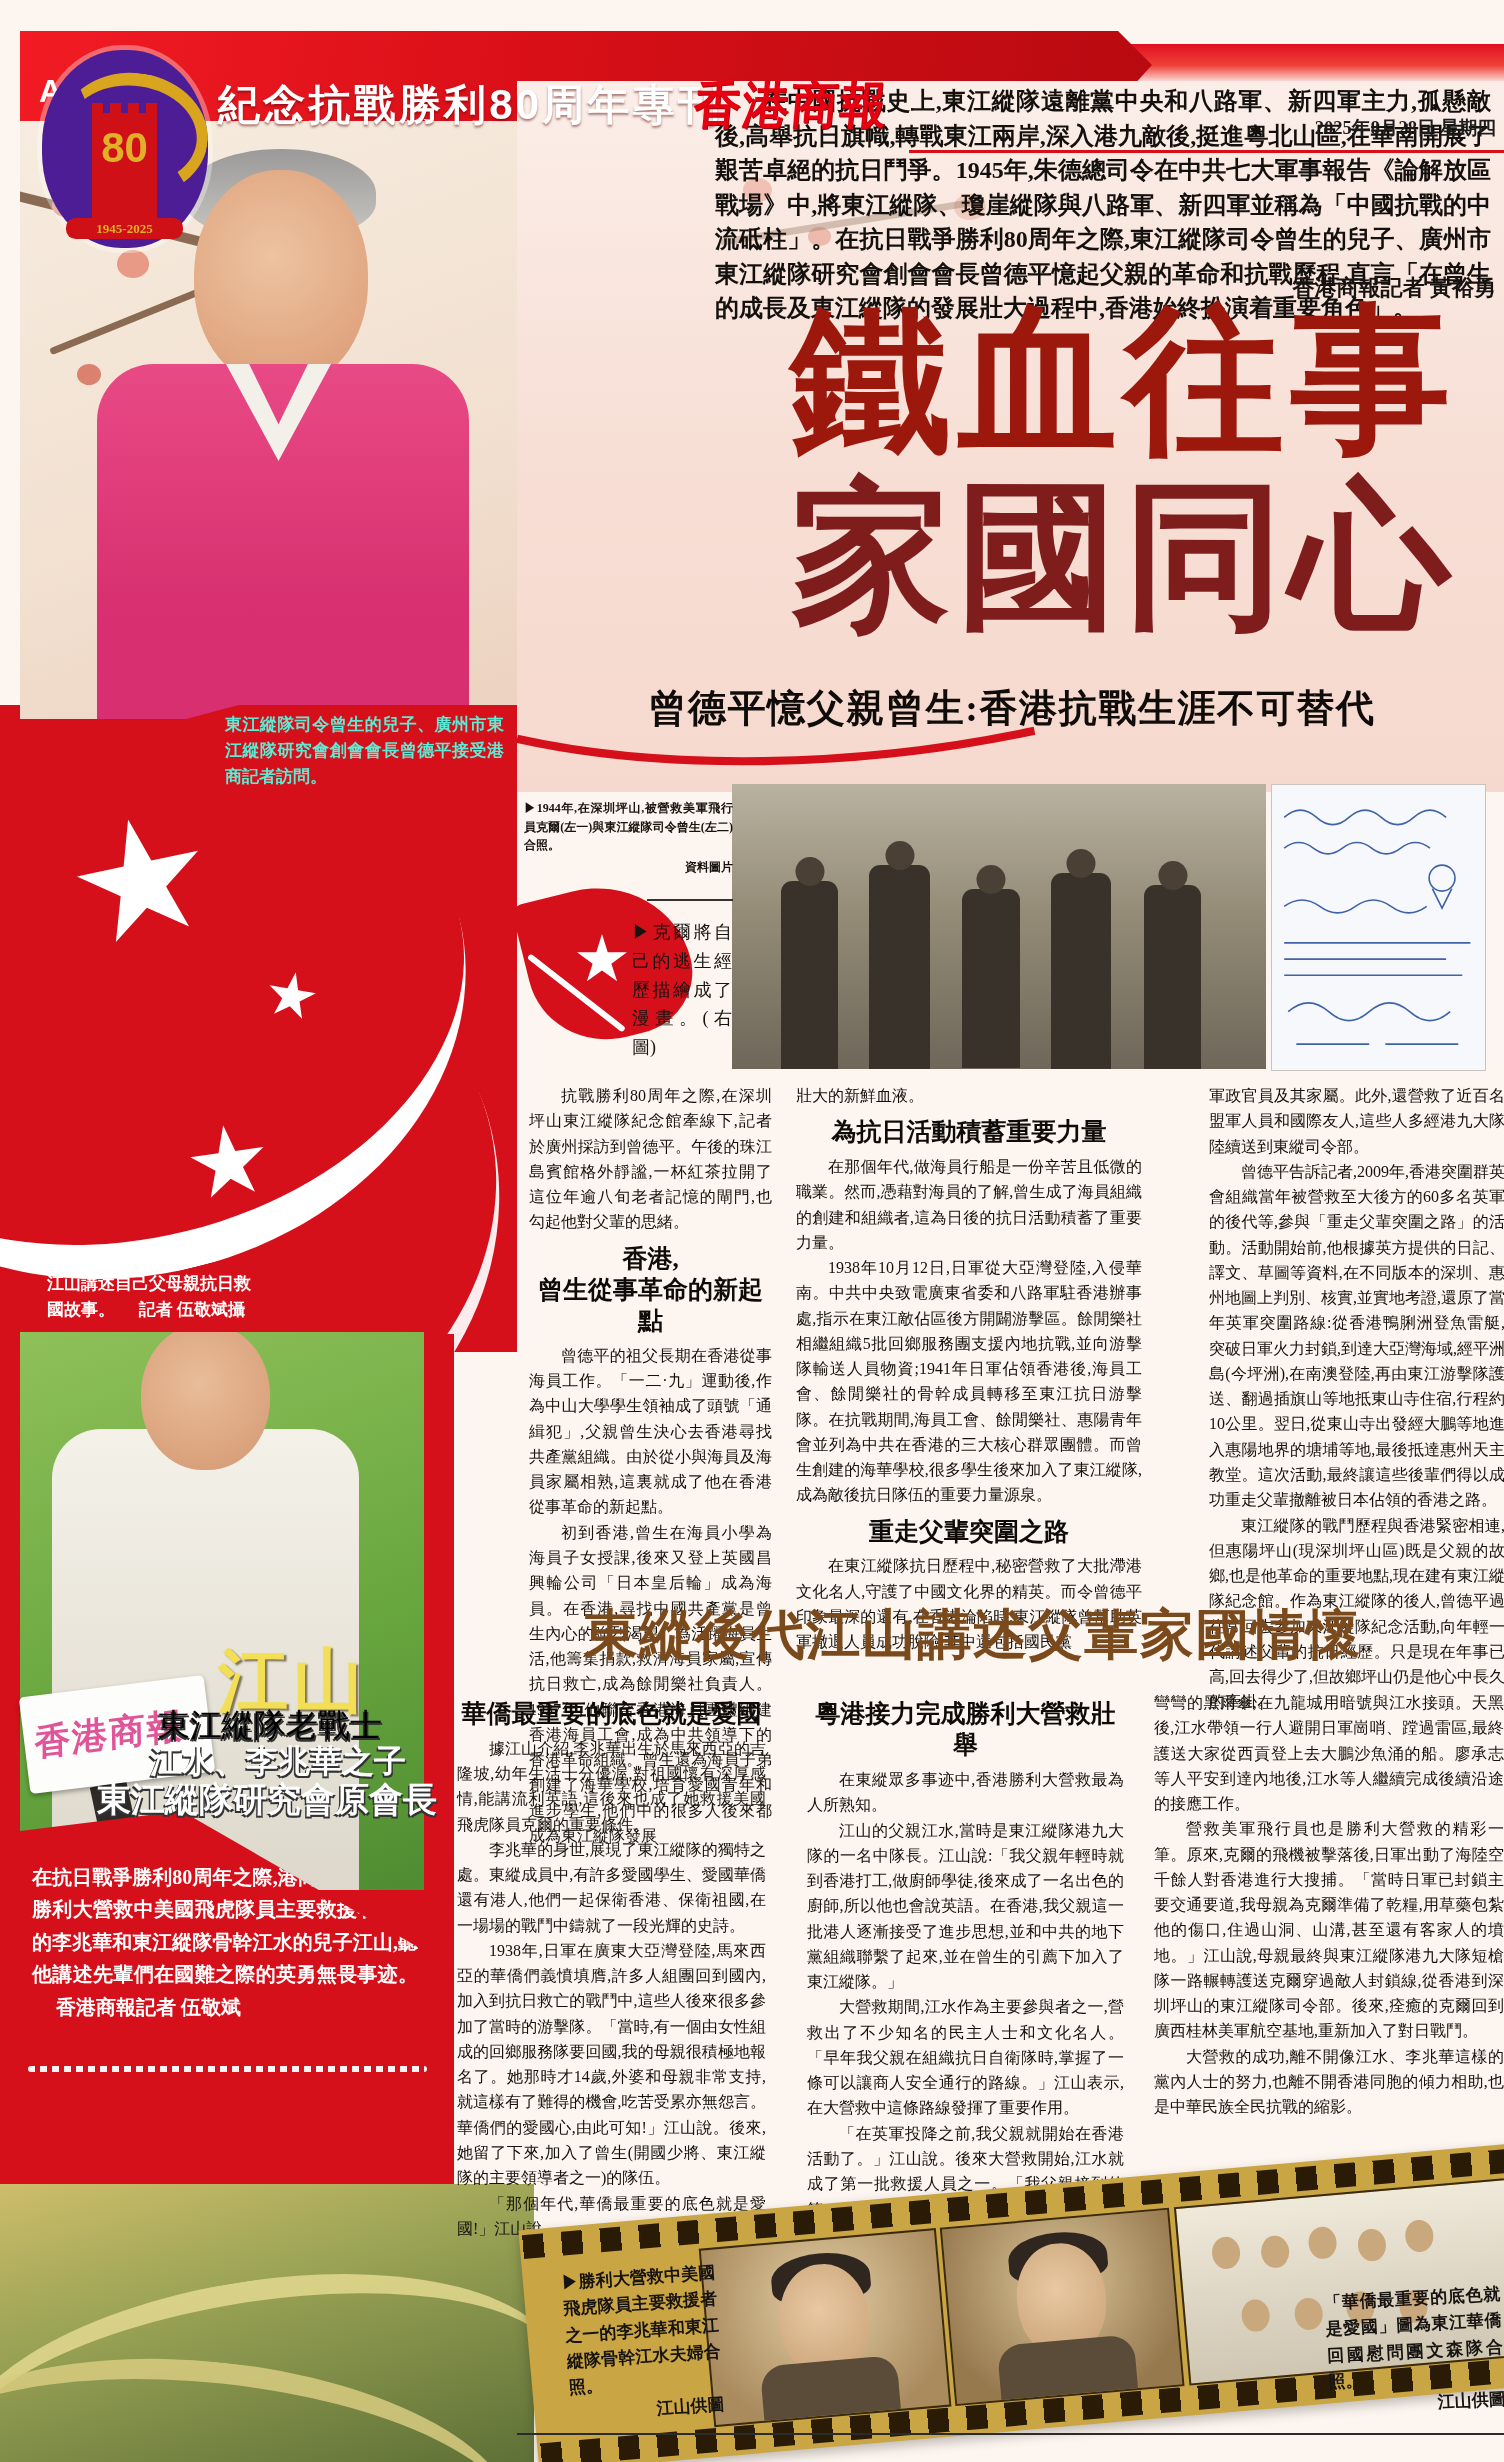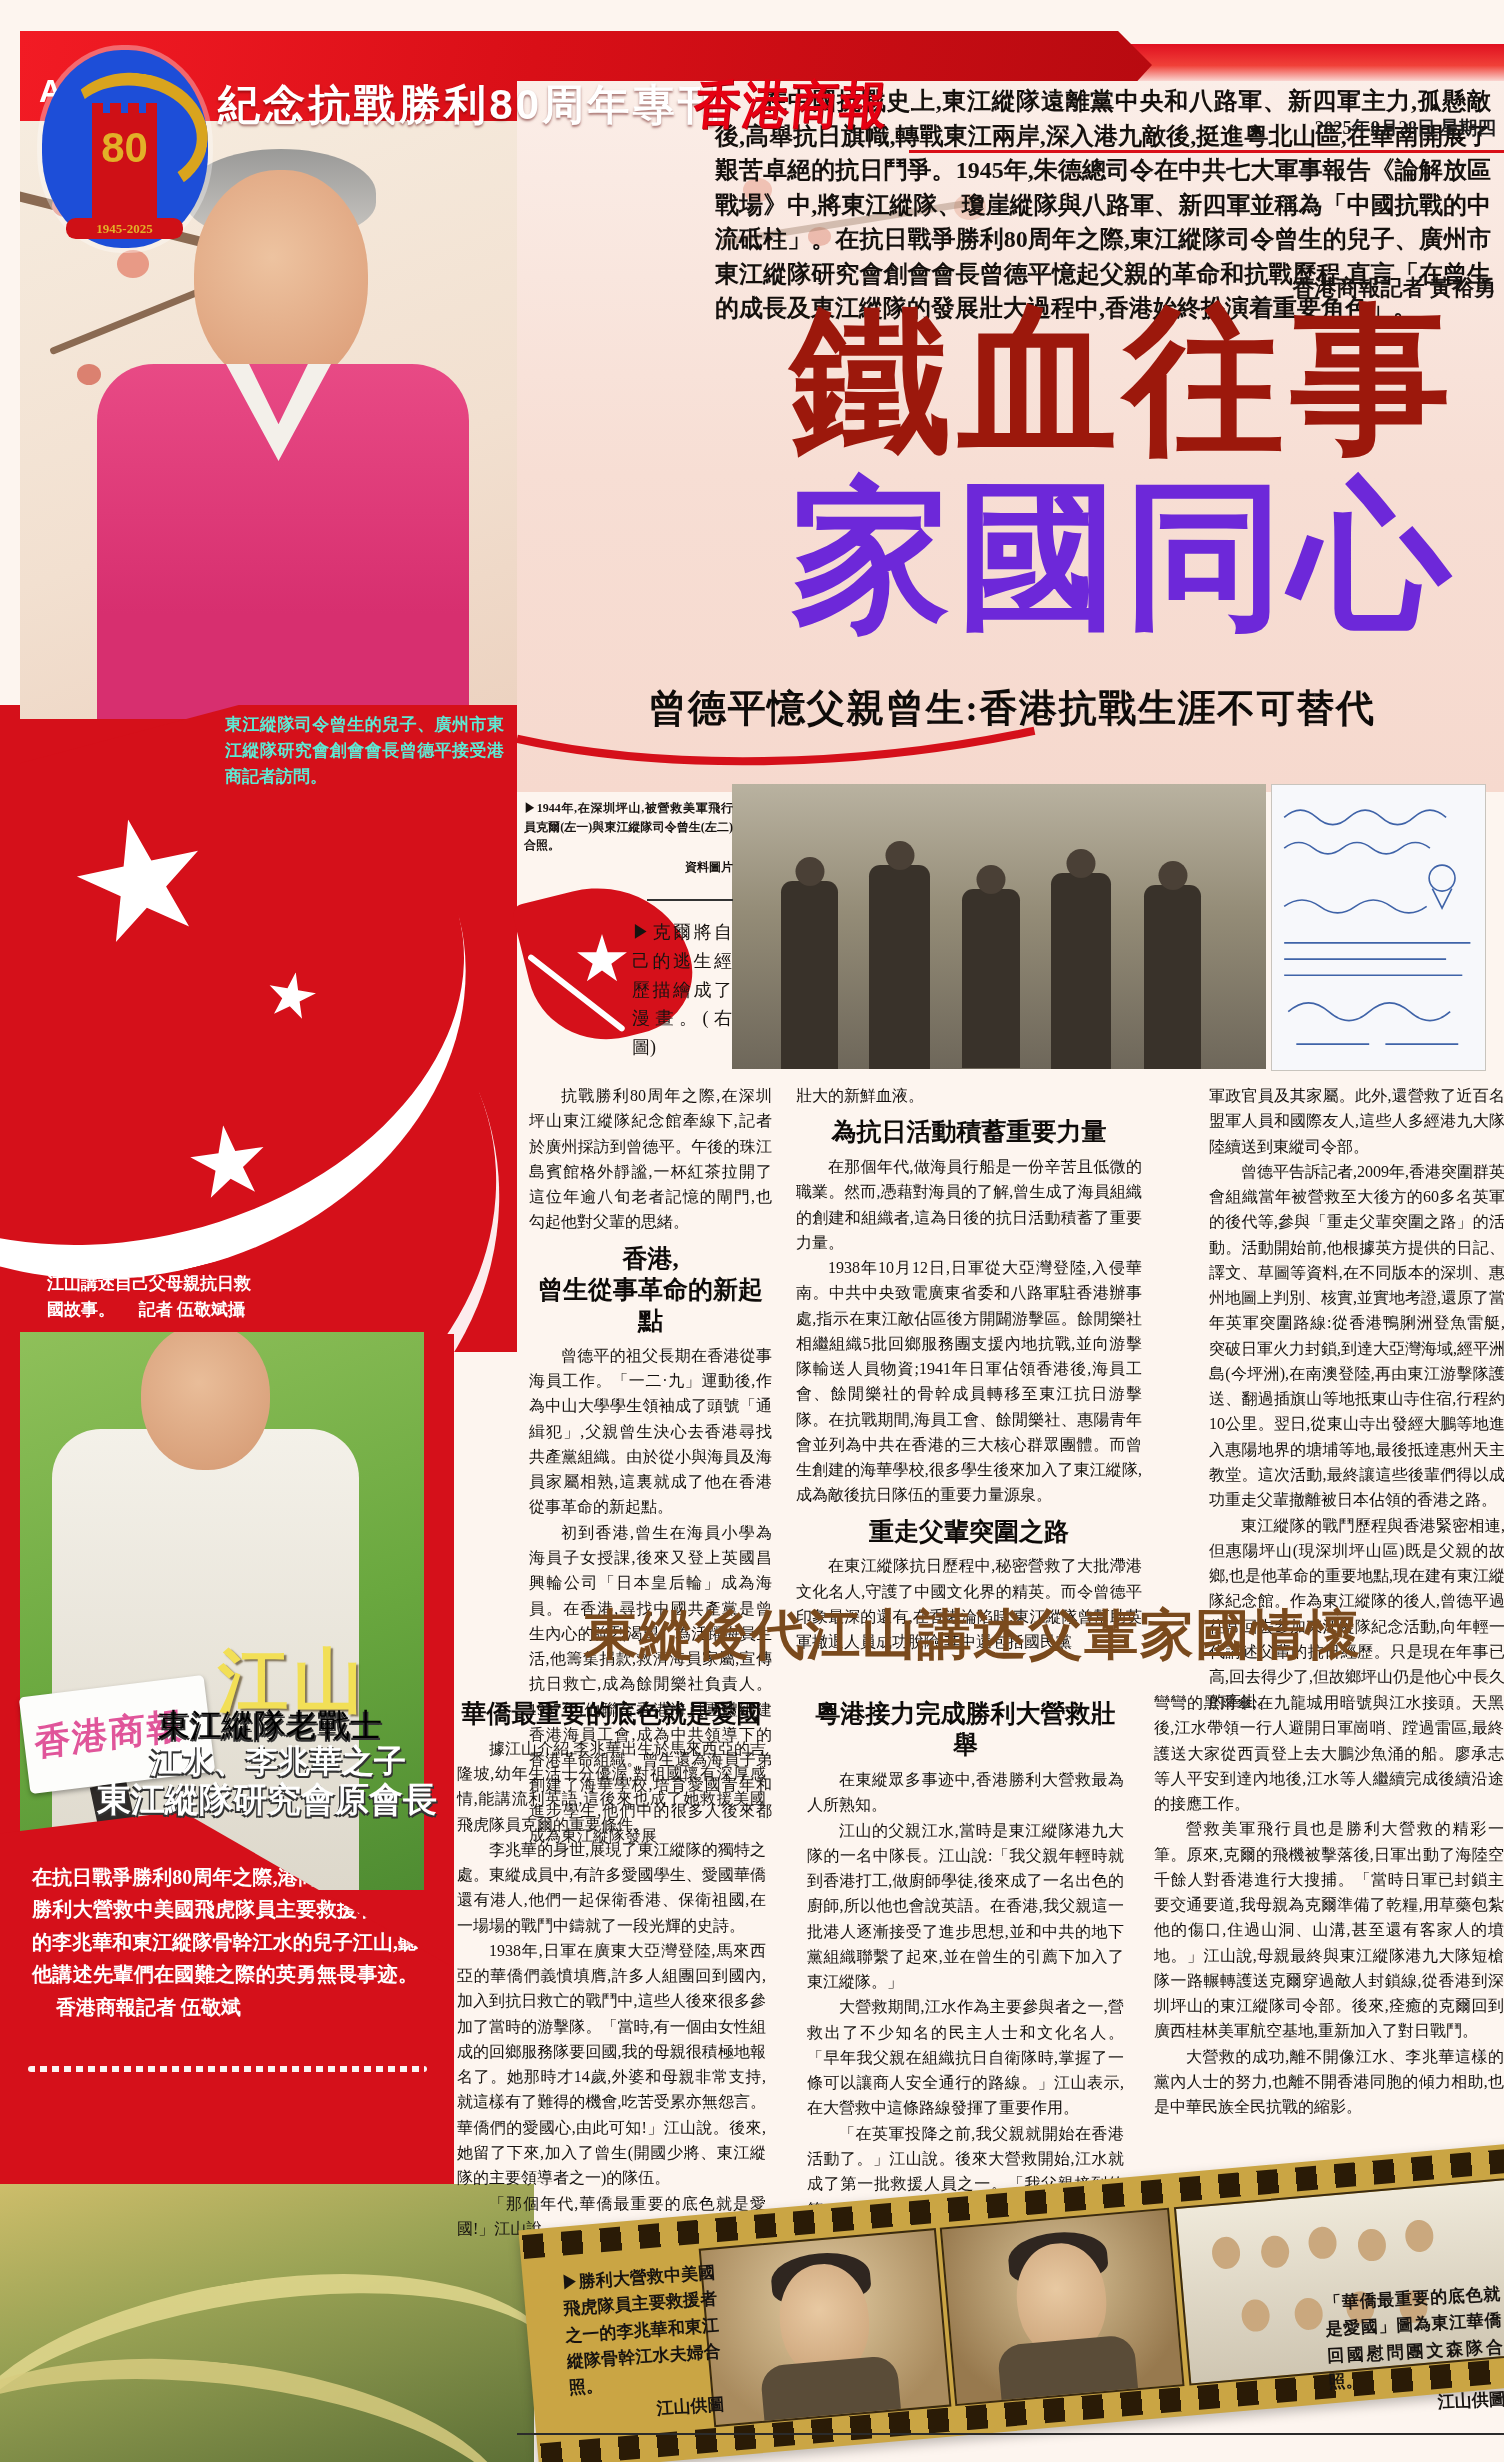--- a/index.html
+++ b/index.html
@@ -18,21 +18,21 @@
   .pageno{left:39px;top:73px;font-family:"Liberation Sans",sans-serif;
     font-weight:bold;font-size:32px;color:#fff;z-index:6;}
   .section-title{left:218px;top:77px;width:776px;font-weight:bold;font-size:42px;color:#fff;
     letter-spacing:3.2px;z-index:6;text-shadow:0 1.6px 2.4px rgba(90,0,0,.5);font-family:"Liberation Sans",sans-serif;}
   .masthead{left:694px;top:74px;width:218px;font-weight:bold;font-size:47px;color:#e60012;
     z-index:7;transform:skewX(-5deg) scaleY(1.08);letter-spacing:1.6px;text-shadow:0.8px 0.8px 0 #9c0008;}
   .date{left:1156px;top:115px;width:340px;text-align:right;font-size:18.6px;font-weight:bold;color:#1c1c1c;z-index:7;}
   .date-rule{left:909px;top:150px;width:595px;height:3.2px;background:#d90f17;z-index:7;}
 
   
-  .emblem{left:42px;top:50px;width:166px;height:198px;background:#1d4ed8;border-radius:48%;z-index:8;
+  .emblem{left:42px;top:50px;width:166px;height:198px;background:#4c1d95;border-radius:48%;z-index:8;
     box-shadow:0 0 0 4.9px rgba(255,255,255,.35);}
   .emblem .arc{position:absolute;left:18px;top:22.6px;width:129px;height:97px;border-radius:50%;
     border-top:13px solid #d9a41e;border-left:8px solid transparent;border-right:11.3px solid #d9a41e;
     border-bottom:13px solid transparent;transform:rotate(8deg);}
   .emblem .tower{position:absolute;left:50px;top:63px;width:65px;height:105px;background:#cf1016;}
   .emblem .cren{position:absolute;left:50px;top:53px;width:65px;height:11.3px;
     background:repeating-linear-gradient(90deg,#cf1016 0 11.3px,transparent 11.3px 18px);}
   .emblem .n80{position:absolute;left:50px;top:74px;width:65px;text-align:center;
     font-weight:bold;font-size:42px;color:#e2b028;font-family:"Liberation Sans",sans-serif;}
   .emblem .yrs{position:absolute;left:24px;top:168px;width:117px;height:21px;background:#cf1016;
@@ -42,21 +42,21 @@
   .lead-bg{left:517px;top:81px;width:987px;height:711px;
     background:linear-gradient(180deg,#fbeee8 0%,#f7ded4 55%,#f6d9ce 100%);}
   .blossom{border-radius:50%;position:absolute;}
   .intro{left:715px;top:84px;width:776px;font-weight:bold;font-size:24px;line-height:1.44;
     text-align:justify;z-index:3;color:#14100d;}
   .intro p{margin:0;text-indent:2em;}
   .lead-byline{left:1124px;top:273px;width:372px;text-align:right;font-weight:bold;font-size:22px;z-index:3;}
   .h1{left:752px;top:301px;width:744px;text-align:center;font-weight:bold;font-size:160px;
     line-height:1;color:#9c180c;z-index:3;letter-spacing:6.5px;}
   .h2{left:752px;top:477px;width:744px;text-align:center;font-weight:bold;font-size:160px;
-    line-height:1;color:#6d28d9;z-index:3;letter-spacing:6.5px;}
+    line-height:1;color:#7f1d1d;z-index:3;letter-spacing:6.5px;}
   .subhead{left:521px;top:683px;width:982px;text-align:center;font-weight:bold;font-size:38px;
     color:#0f0c0a;z-index:4;letter-spacing:1.6px;}
   .swoosh{left:517px;top:724px;z-index:3;}
 
   
   .photo-zeng{left:20px;top:121px;width:497px;height:598px;overflow:hidden;z-index:2;
     background:linear-gradient(160deg,#f6ecdf 0%,#f2e0d0 60%,#ecd2c0 100%);}
   .branch{position:absolute;background:#8a6a52;border-radius:3.2px;}
   .p-head{position:absolute;left:174px;top:49px;width:174px;height:218px;border-radius:48%;
     background:radial-gradient(circle at 45% 40%,#edc3a0 0%,#dfa37e 75%);}

